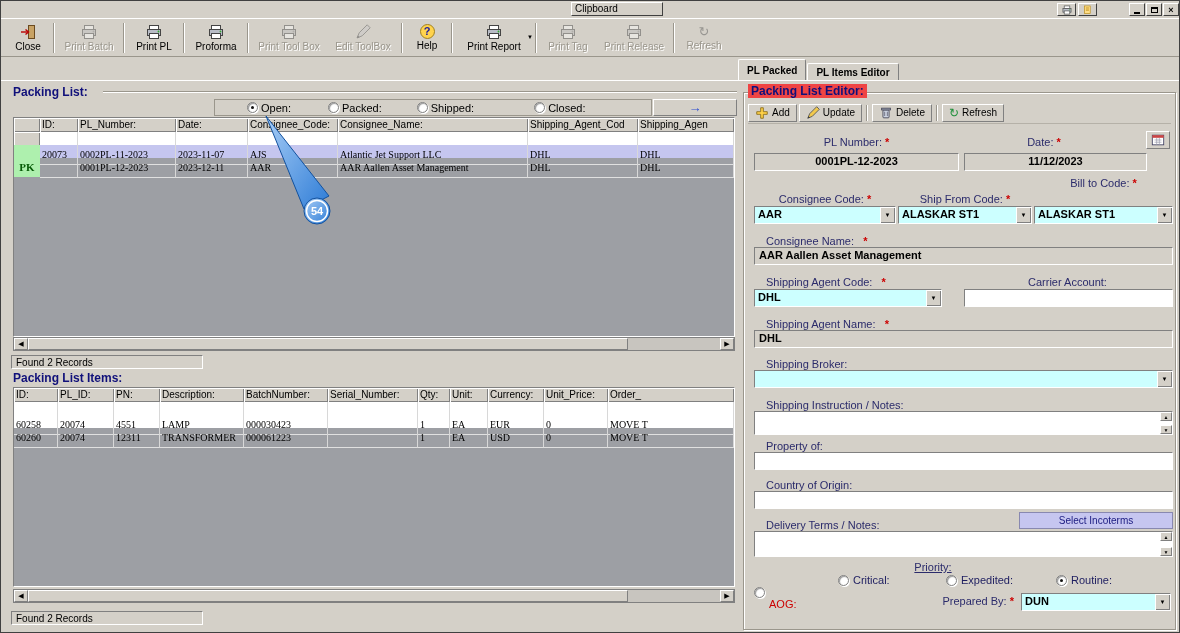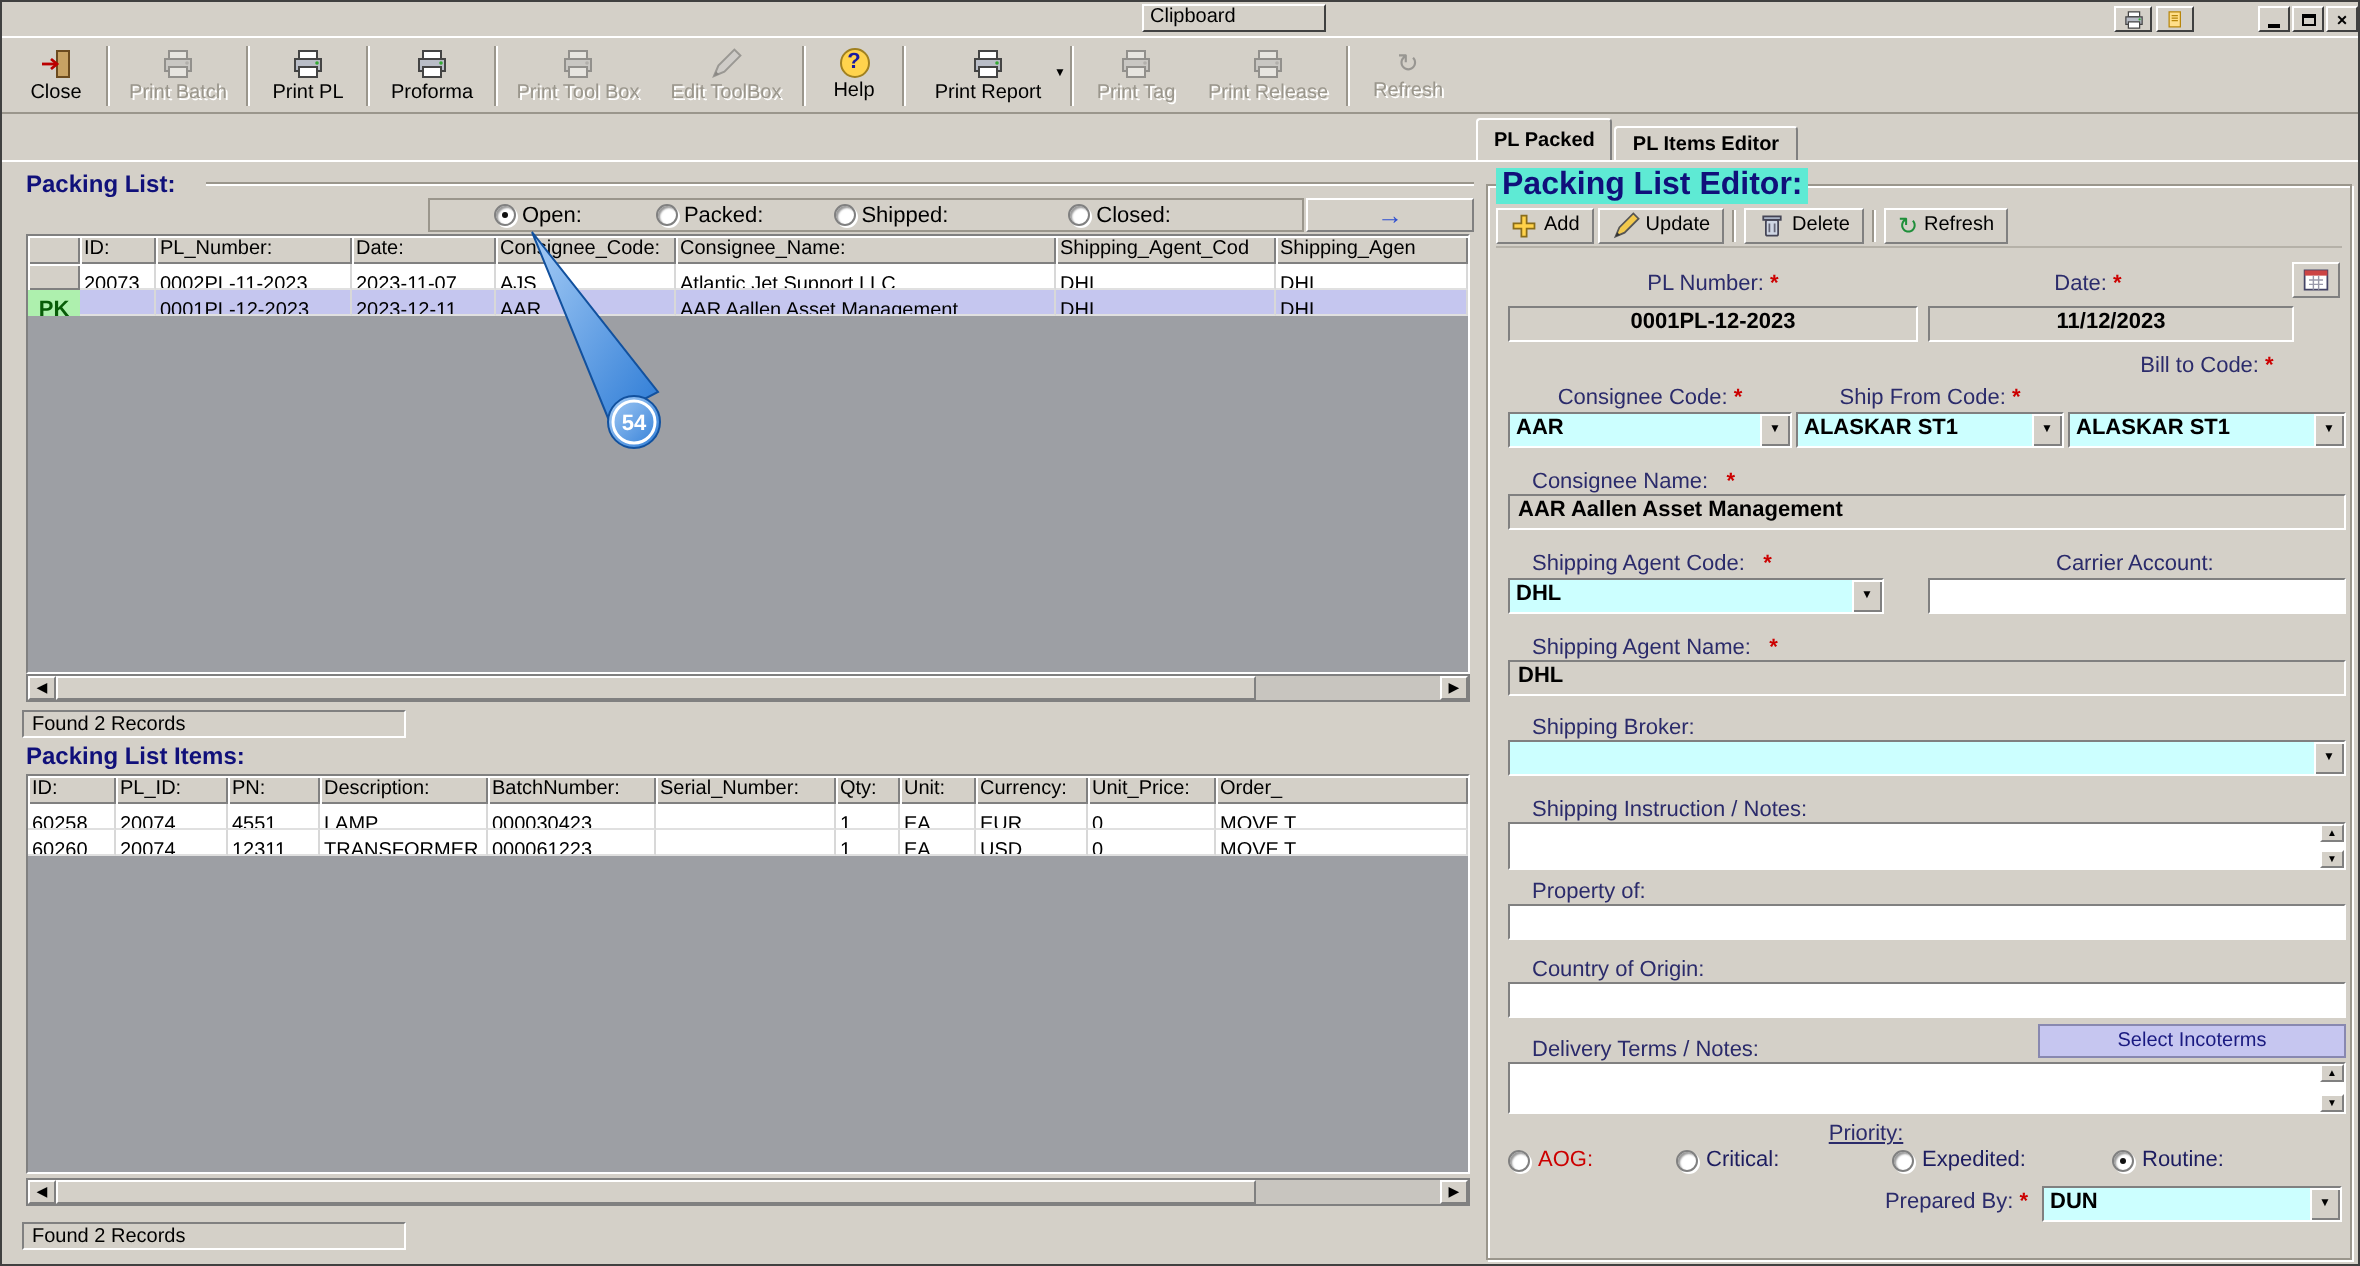--- a/index.html
+++ b/index.html
@@ -74,22 +74,22 @@
            position:relative; flex:0 0 auto; display:inline-block; }
   .radio.sel::after { content:""; position:absolute; inset:3px; border-radius:50%; background:#111; }
 
   
   .grid { position:absolute; background:#9d9fa4; border:1px solid; border-color:#808080 #fff #fff #808080; overflow:hidden; }
   .ghead { display:flex; height:14px; }
   .gh { background:#d4d0c8; box-shadow:inset 1px 1px 0 #fff, inset -1px -1px 0 #808080;
         font-size:10px; padding:1px 2px 0; overflow:hidden; white-space:nowrap; color:#000; flex:0 0 auto; }
   .grow { display:flex; height:13px; background:#fff; }
   .grow.sel { background:#c5c6ef; }
-  .gc { font-size:10px; padding:4px 2px; border-right:1px solid #d8d8d8; border-bottom:1px solid #e0e0e0;
-        overflow:hidden; white-space:nowrap; line-height:13px; color:#000; flex:0 0 auto; }
+  .gc { font-size:10px; padding:16px 2px; border-right:1px solid #d8d8d8; border-bottom:1px solid #e0e0e0;
+        overflow:hidden; white-space:nowrap; line-height:13px; color:#000; flex:0 0 auto;font-family:Liberation Serif, serif; }
   .ind { background:#d4d0c8; box-shadow:inset 1px 1px 0 #fff, inset -1px -1px 0 #808080; border:none; }
   .ind.pk { background:#aef0ae; color:#085c08; font-weight:bold; text-align:center; font-size:11px;
             box-shadow:none; }
   .g1 .c0{width:26px}.g1 .c1{width:38px}.g1 .c2{width:98px}.g1 .c3{width:72px}
   .g1 .c4{width:90px}.g1 .c5{width:190px}.g1 .c6{width:110px}.g1 .c7{flex:1 1 auto}
   .g2 .c0{width:44px}.g2 .c1{width:56px}.g2 .c2{width:46px}.g2 .c3{width:84px}
   .g2 .c4{width:84px}.g2 .c5{width:90px}.g2 .c6{width:32px}.g2 .c7{width:38px}
   .g2 .c8{width:56px}.g2 .c9{width:64px}.g2 .c10{flex:1 1 auto}
 
   
@@ -99,22 +99,22 @@
           font-size:7px; display:flex; align-items:center; justify-content:center; color:#000; flex:0 0 auto; }
   .sthumb { background:#d4d0c8; border:1px solid; border-color:#fff #808080 #808080 #fff; flex:0 0 auto; }
   .status { position:absolute; height:14px; background:#d4d0c8;
             border:1px solid; border-color:#808080 #fff #fff #808080;
             font-size:10px; padding:1px 4px 0; color:#000; }
 
   
   .panel { position:absolute; left:737px; top:0; width:443px; height:554px; }
   .panelbox { position:absolute; left:5px; top:11px; width:433px; height:538px;
               border:1px solid #9a968c; box-shadow:1px 1px 0 #fff inset, 1px 1px 0 #fff; }
-  .paneltitle { position:absolute; left:10px; top:3px; background:#5eead4; padding:0 3px;
-                font-size:16px; font-weight:bold; color:#10107a; z-index:2; }
+  .paneltitle { position:absolute; left:10px; top:3px; background:#ef4444; padding:0 3px;
+                font-size:12px; font-weight:bold; color:#10107a; z-index:2; }
   .etoolbar { position:absolute; left:10px; top:22px; width:423px; height:21px;
               display:flex; align-items:center; gap:2px; border-bottom:1px solid #b5b1a8; padding-bottom:1px; z-index:2; }
   .ebtn { display:flex; align-items:center; gap:3px; padding:0 6px; height:18px;
           background:#d4d0c8; border:1px solid; border-color:#fff #808080 #808080 #fff;
           font-size:10px; color:#000; white-space:nowrap; }
   .esep { width:2px; height:16px; border-left:1px solid #9a968c; border-right:1px solid #fff; margin:0 2px; }
 
   .flabel { position:absolute; font-size:11px; color:#2b2b6b; white-space:nowrap; }
   .req { color:#cc0000; font-weight:bold; }
   .vbox { position:absolute; height:18px; background:#d4d0c8;
@@ -131,21 +131,21 @@
   .mini { position:absolute; right:0; top:0; bottom:0; width:12px; display:flex;
           flex-direction:column; justify-content:space-between; }
   .mini span { height:9px; background:#d4d0c8; border:1px solid; border-color:#fff #808080 #808080 #fff;
                font-size:5px; text-align:center; line-height:8px; color:#000; }
   .calbtn { position:absolute; width:24px; height:18px; background:#d4d0c8;
             border:1px solid; border-color:#fff #808080 #808080 #fff;
             display:flex; align-items:center; justify-content:center; }
   .incbtn { position:absolute; background:#c6c6f0; border:1px solid #8888b0;
             font-size:10px; color:#1a1a80; text-align:center; line-height:15px; }
   .prio { position:absolute; display:flex; align-items:center; gap:4px; font-size:11px; color:#1d1d60; white-space:nowrap; }
-  .prio .aog { color:#cc0000; }
+  .prio .aog { color:#cc0000;margin-top:24px; }
   .underline { text-decoration:underline; }
 
   .callout { position:absolute; left:0; top:0; z-index:40; pointer-events:none; }
   .hiddendefs { position:absolute; width:0; height:0; overflow:hidden; }
   .ico16 { width:16px; height:16px; } .ico14 { width:14px; height:14px; }
   .ico12 { width:12px; height:12px; } .ico10 { width:10px; height:10px; }
 </style>
 </head>
 <body>
 

